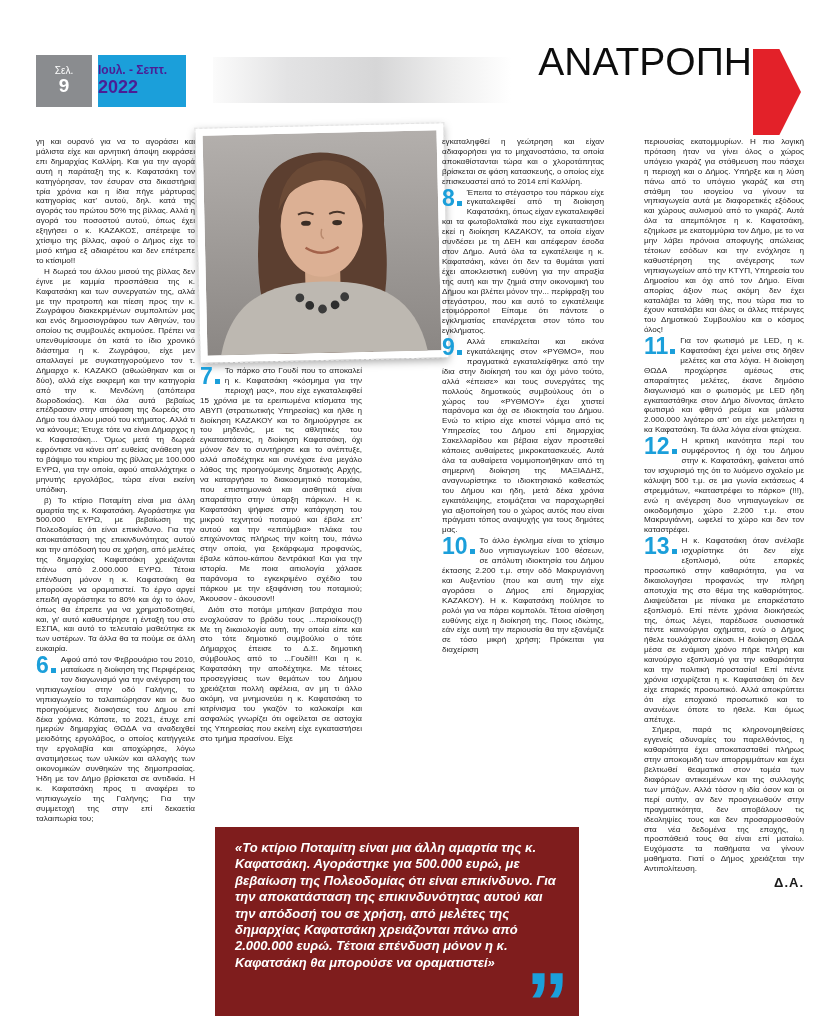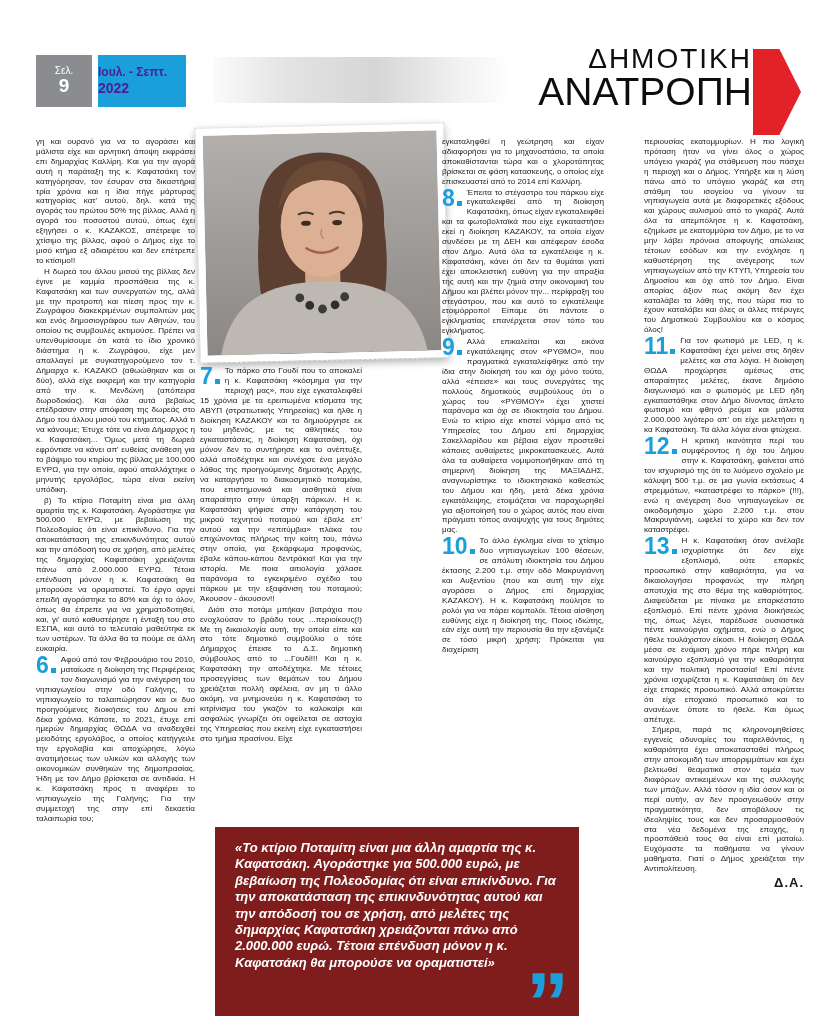--- a/index.html
+++ b/index.html
@@ -7,21 +7,21 @@
         font-family:"Liberation Sans",sans-serif;color:#1a1a1a;margin:0 auto;padding-left:24px;}
 
   
   .pagenum-box{position:absolute;left:36px;top:55px;width:56px;height:52px;background:#8a8c8f;
         color:#fff;text-align:center;display:flex;flex-direction:column;justify-content:center;line-height:1.05;}
   .pagenum-box .lbl{font-size:10px;}
   .pagenum-box .num{font-size:19px;font-weight:bold;}
   .date-box{position:absolute;left:98px;top:55px;width:88px;height:52px;background:#1b9fda;color:#4c1d95;
         text-align:left;display:flex;flex-direction:column;justify-content:center;line-height:1.2;font-weight:bold;}
   .date-box .period{font-size:12px;}
-  .date-box .year{font-size:14px;}
+  .date-box .year{font-size:18px;}
   .grad-bar{position:absolute;left:213px;top:57px;width:298px;height:46px;
         background:linear-gradient(to right,#fbfbfb 0%,#e3e3e4 25%,#d6d6d7 55%,#efefef 80%,#ffffff 100%);}
   .masthead{position:absolute;left:470px;top:44px;width:282px;text-align:right;color:#0d0d0d;}
   .masthead .l1{font-size:28px;letter-spacing:2px;font-weight:400;line-height:30px;}
   .masthead .l2{font-size:39px;font-weight:400;letter-spacing:0px;line-height:36px;}
   .red-arrow{position:absolute;left:753px;top:49px;width:48px;height:86px;background:#e32129;
         clip-path:polygon(0 0,55% 0,100% 50%,55% 100%,0 100%);}
 
   
   .photo{position:absolute;left:198px;top:126px;width:234px;height:220px;background:#fff;
@@ -57,21 +57,20 @@
   <div class="pagenum-box">
     <span class="lbl">Σελ.</span>
     <span class="num">9</span>
   </div>
   <div class="date-box">
     <span class="period">Ιουλ. - Σεπτ.</span>
     <span class="year">2022</span>
   </div>
   <div class="grad-bar"></div>
   <div class="masthead">
-    <div class="l1">ΔΗΜΟΤΙΚΗ</div>
     <div class="l2">ΑΝΑΤΡΟΠΗ</div>
   </div>
   <div class="red-arrow"></div>
 
   <div class="photo">
     <svg viewBox="0 0 240 225" preserveAspectRatio="none">
       <defs>
         <linearGradient id="bgG" x1="0" y1="0" x2="0" y2="1">
           <stop offset="0" stop-color="#b3afac"></stop>
           <stop offset="1" stop-color="#8b8784"></stop>

